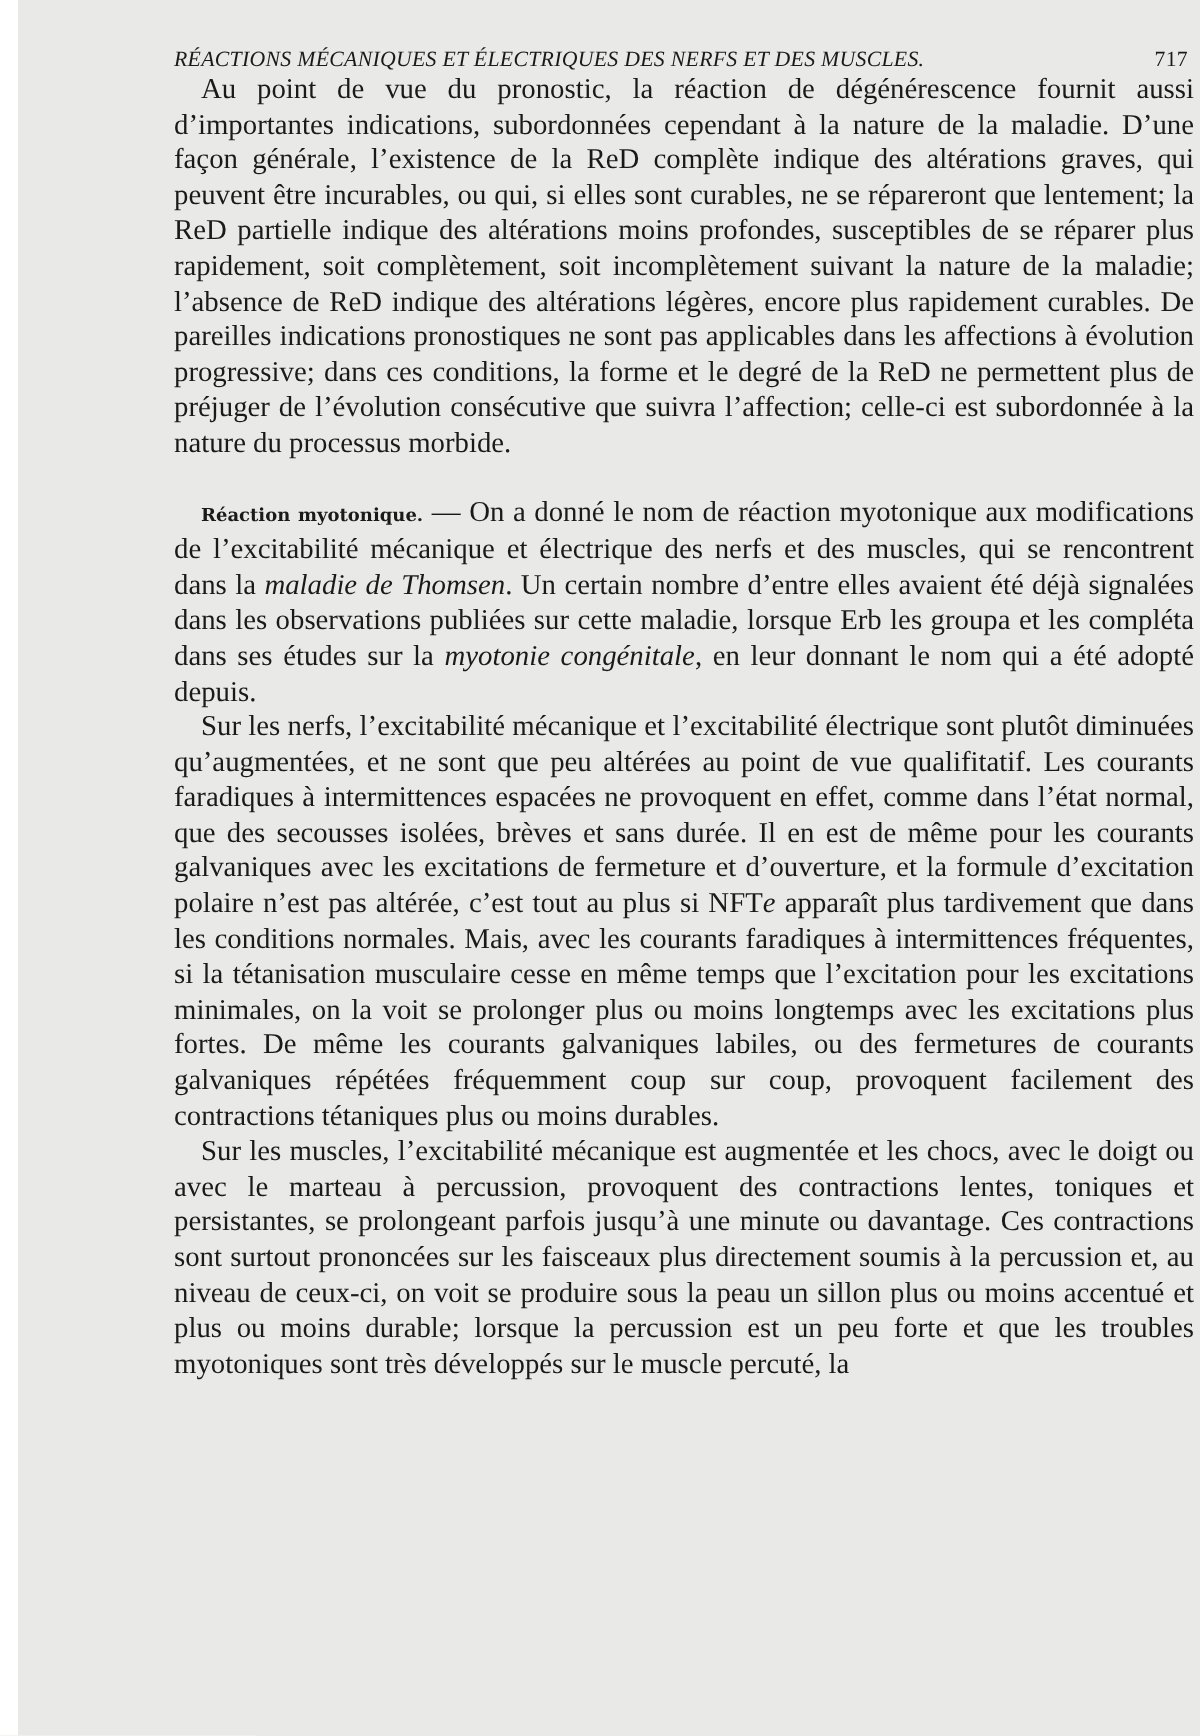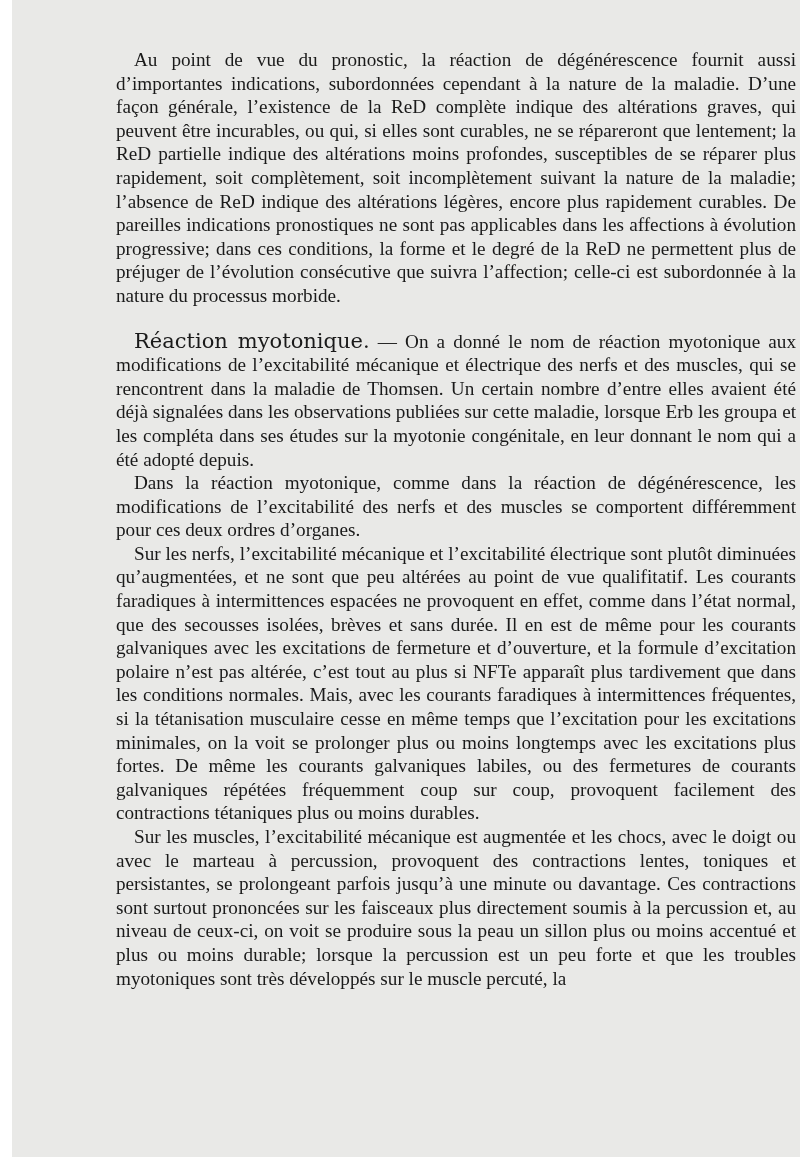--- a/index.html
+++ b/index.html
@@ -23,42 +23,43 @@
     }
     .running-head .num { position: absolute; right: 0; top: 0; font-style: normal; }
     .body {
       position: absolute; left: 104px; top: 48px; width: 680px;
       font-size: 19.2px; line-height: 23.6px;
       text-align: justify;
     }
     .p { margin: 0; text-indent: 18px; }
     .p + .p { margin-top: 0; }
     .gap { height: 22px; }
-    .bold { font-weight: normal; font-family: "DejaVu Serif", serif; font-size: 21px; }
-    .it { }
+    .bold { font-weight: bold; font-family: "DejaVu Serif", serif; font-size: 12px; }
+    .it { font-style: italic; }
   </style>
 </head>
 <body>
 
 <div class="page">
+  <div class="running-head">
+    <span>RÉACTIONS MÉCANIQUES ET ÉLECTRIQUES DES NERFS ET DES MUSCLES.</span>
+    <span class="num">717</span>
+  </div>
 
   <div class="body">
     <p class="p">
       <span>Au point de vue du pronostic, la réaction de dégénérescence fournit aussi d’importantes indications, subordonnées cependant à la nature de la maladie. D’une façon générale, l’existence de la ReD complète indique des altérations graves, qui peuvent être incurables, ou qui, si elles sont curables, ne se répareront que lentement; la ReD partielle indique des altérations moins profondes, susceptibles de se réparer plus rapidement, soit complètement, soit incomplètement suivant la nature de la maladie; l’absence de ReD indique des altérations légères, encore plus rapidement curables. De pareilles indications pronostiques ne sont pas applicables dans les affections à évolution progressive; dans ces conditions, la forme et le degré de la ReD ne permettent plus de préjuger de l’évolution consécutive que suivra l’affection; celle-ci est subordonnée à la nature du processus morbide.</span>
     </p>
 
     <div class="gap"></div>
 
     <p class="p">
       <span class="bold">Réaction myotonique.</span><span> — </span><span>On a donné le nom de réaction myotonique aux modifications de l’excitabilité mécanique et électrique des nerfs et des muscles, qui se rencontrent dans la </span><span class="it">maladie de Thomsen</span><span>. Un certain nombre d’entre elles avaient été déjà signalées dans les observations publiées sur cette maladie, lorsque Erb les groupa et les compléta dans ses études sur la </span><span class="it">myotonie congénitale</span><span>, en leur donnant le nom qui a été adopté depuis.</span>
     </p>
 
-    <p class="p">
-      <span>Dans la réaction myotonique, comme dans la réaction de dégénérescence, les modifications de l’excitabilité des nerfs et des muscles se comportent différemment pour ces deux ordres d’organes.</span>
-    </p>
 
     <p class="p">
       <span>Sur les nerfs, l’excitabilité mécanique et l’excitabilité électrique sont plutôt diminuées qu’augmentées, et ne sont que peu altérées au point de vue qualifitatif. Les courants faradiques à intermittences espacées ne provoquent en effet, comme dans l’état normal, que des secousses isolées, brèves et sans durée. Il en est de même pour les courants galvaniques avec les excitations de fermeture et d’ouverture, et la formule d’excitation polaire n’est pas altérée, c’est tout au plus si NFT</span><span class="it">e</span><span> apparaît plus tardivement que dans les conditions normales. Mais, avec les courants faradiques à intermittences fréquentes, si la tétanisation musculaire cesse en même temps que l’excitation pour les excitations minimales, on la voit se prolonger plus ou moins longtemps avec les excitations plus fortes. De même les courants galvaniques labiles, ou des fermetures de courants galvaniques répétées fréquemment coup sur coup, provoquent facilement des contractions tétaniques plus ou moins durables.</span>
     </p>
 
     <p class="p">
       <span>Sur les muscles, l’excitabilité mécanique est augmentée et les chocs, avec le doigt ou avec le marteau à percussion, provoquent des contractions lentes, toniques et persistantes, se prolongeant parfois jusqu’à une minute ou davantage. Ces contractions sont surtout prononcées sur les faisceaux plus directement soumis à la percussion et, au niveau de ceux-ci, on voit se produire sous la peau un sillon plus ou moins accentué et plus ou moins durable; lorsque la percussion est un peu forte et que les troubles myotoniques sont très développés sur le muscle percuté, la</span>
     </p>
   </div>
 </div>

